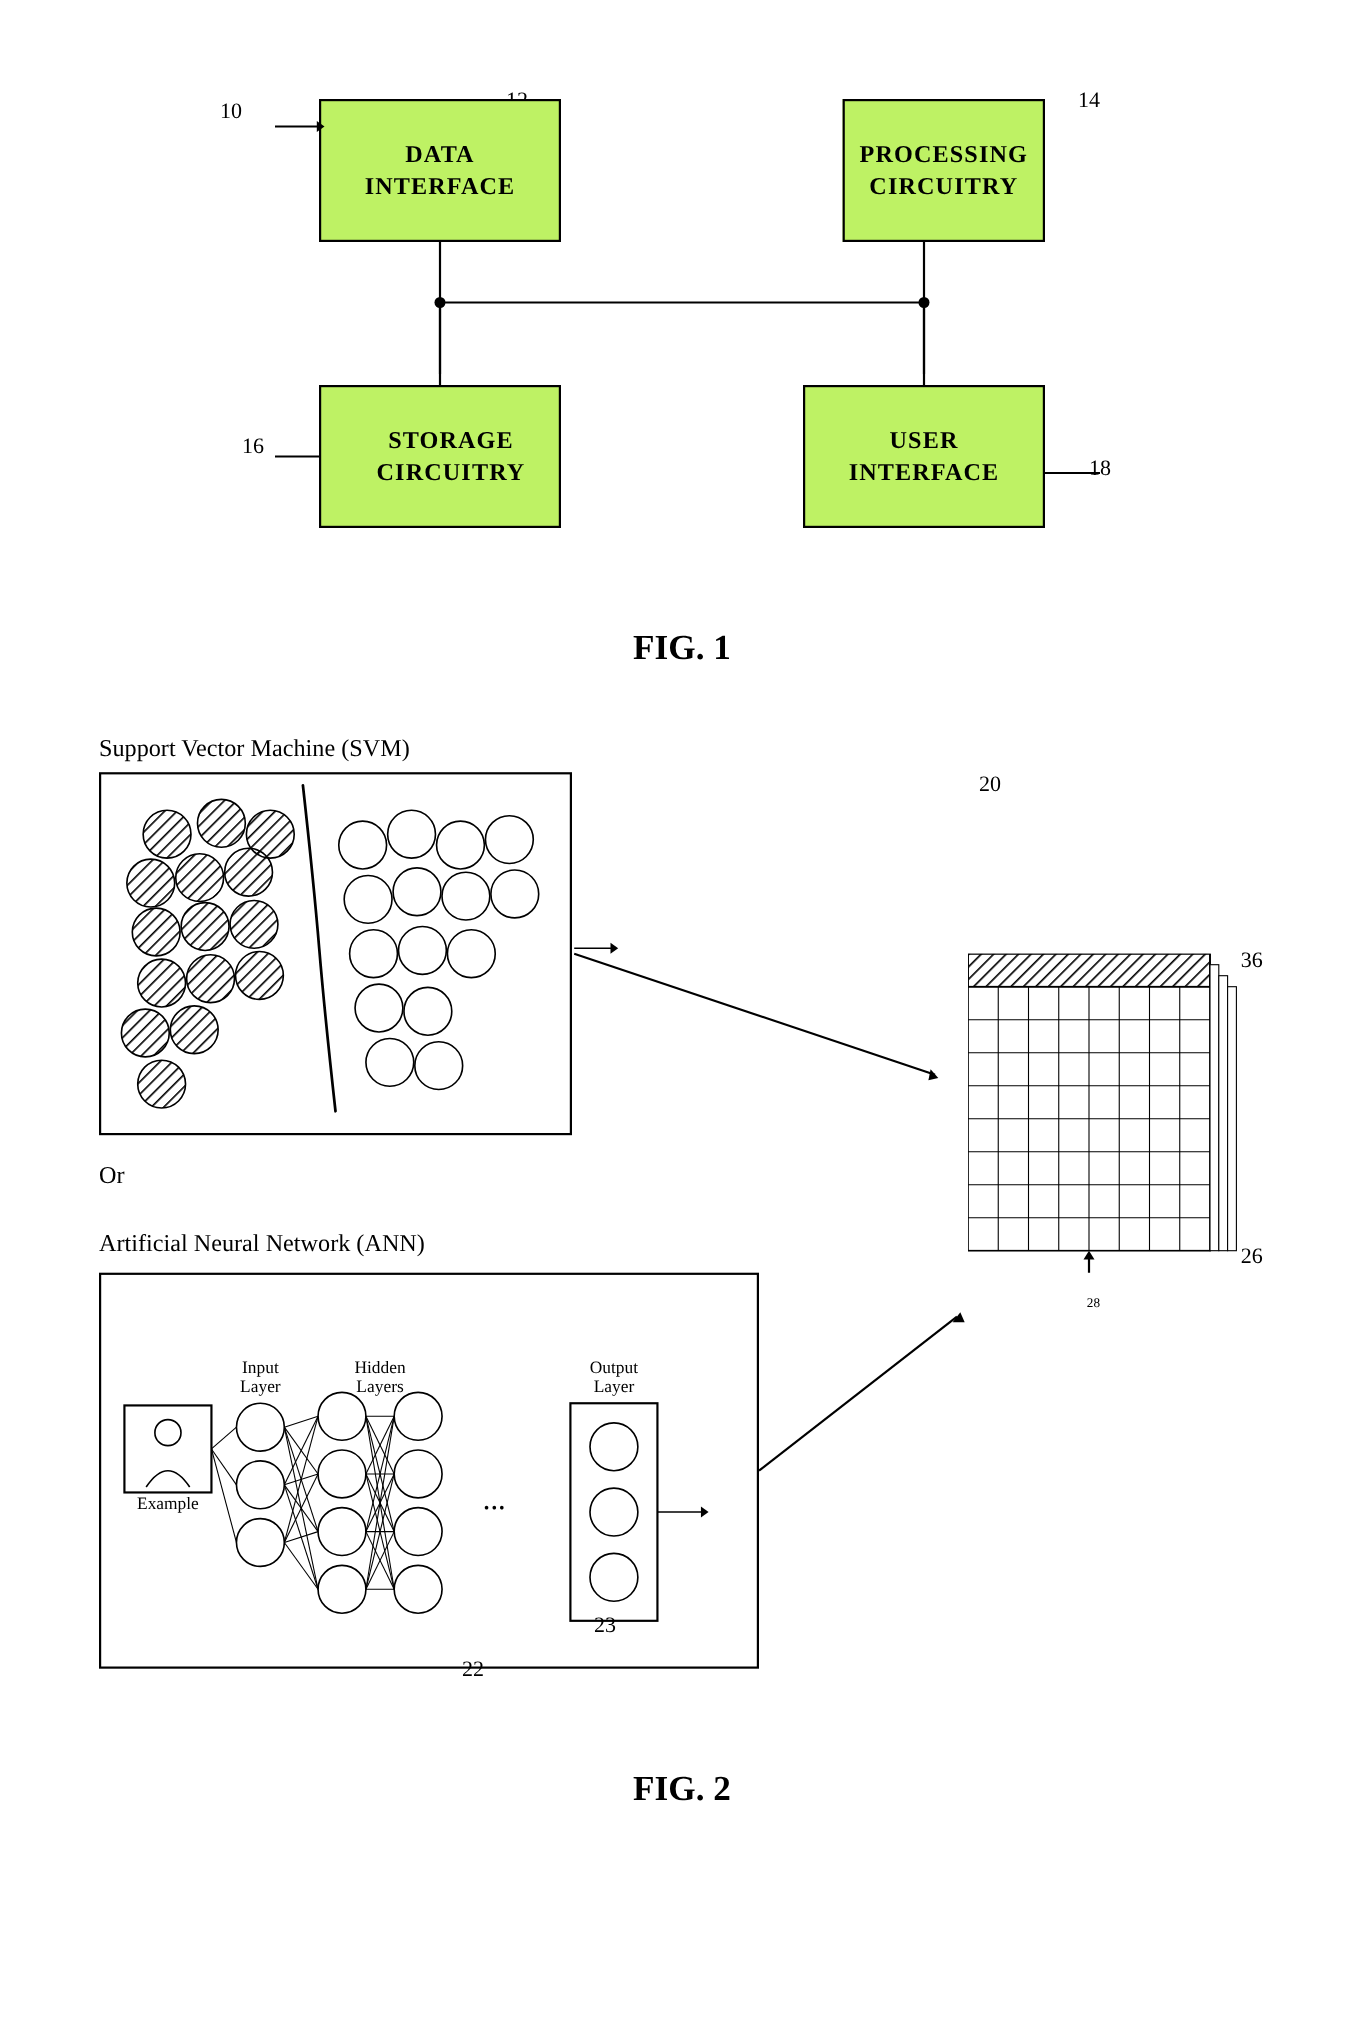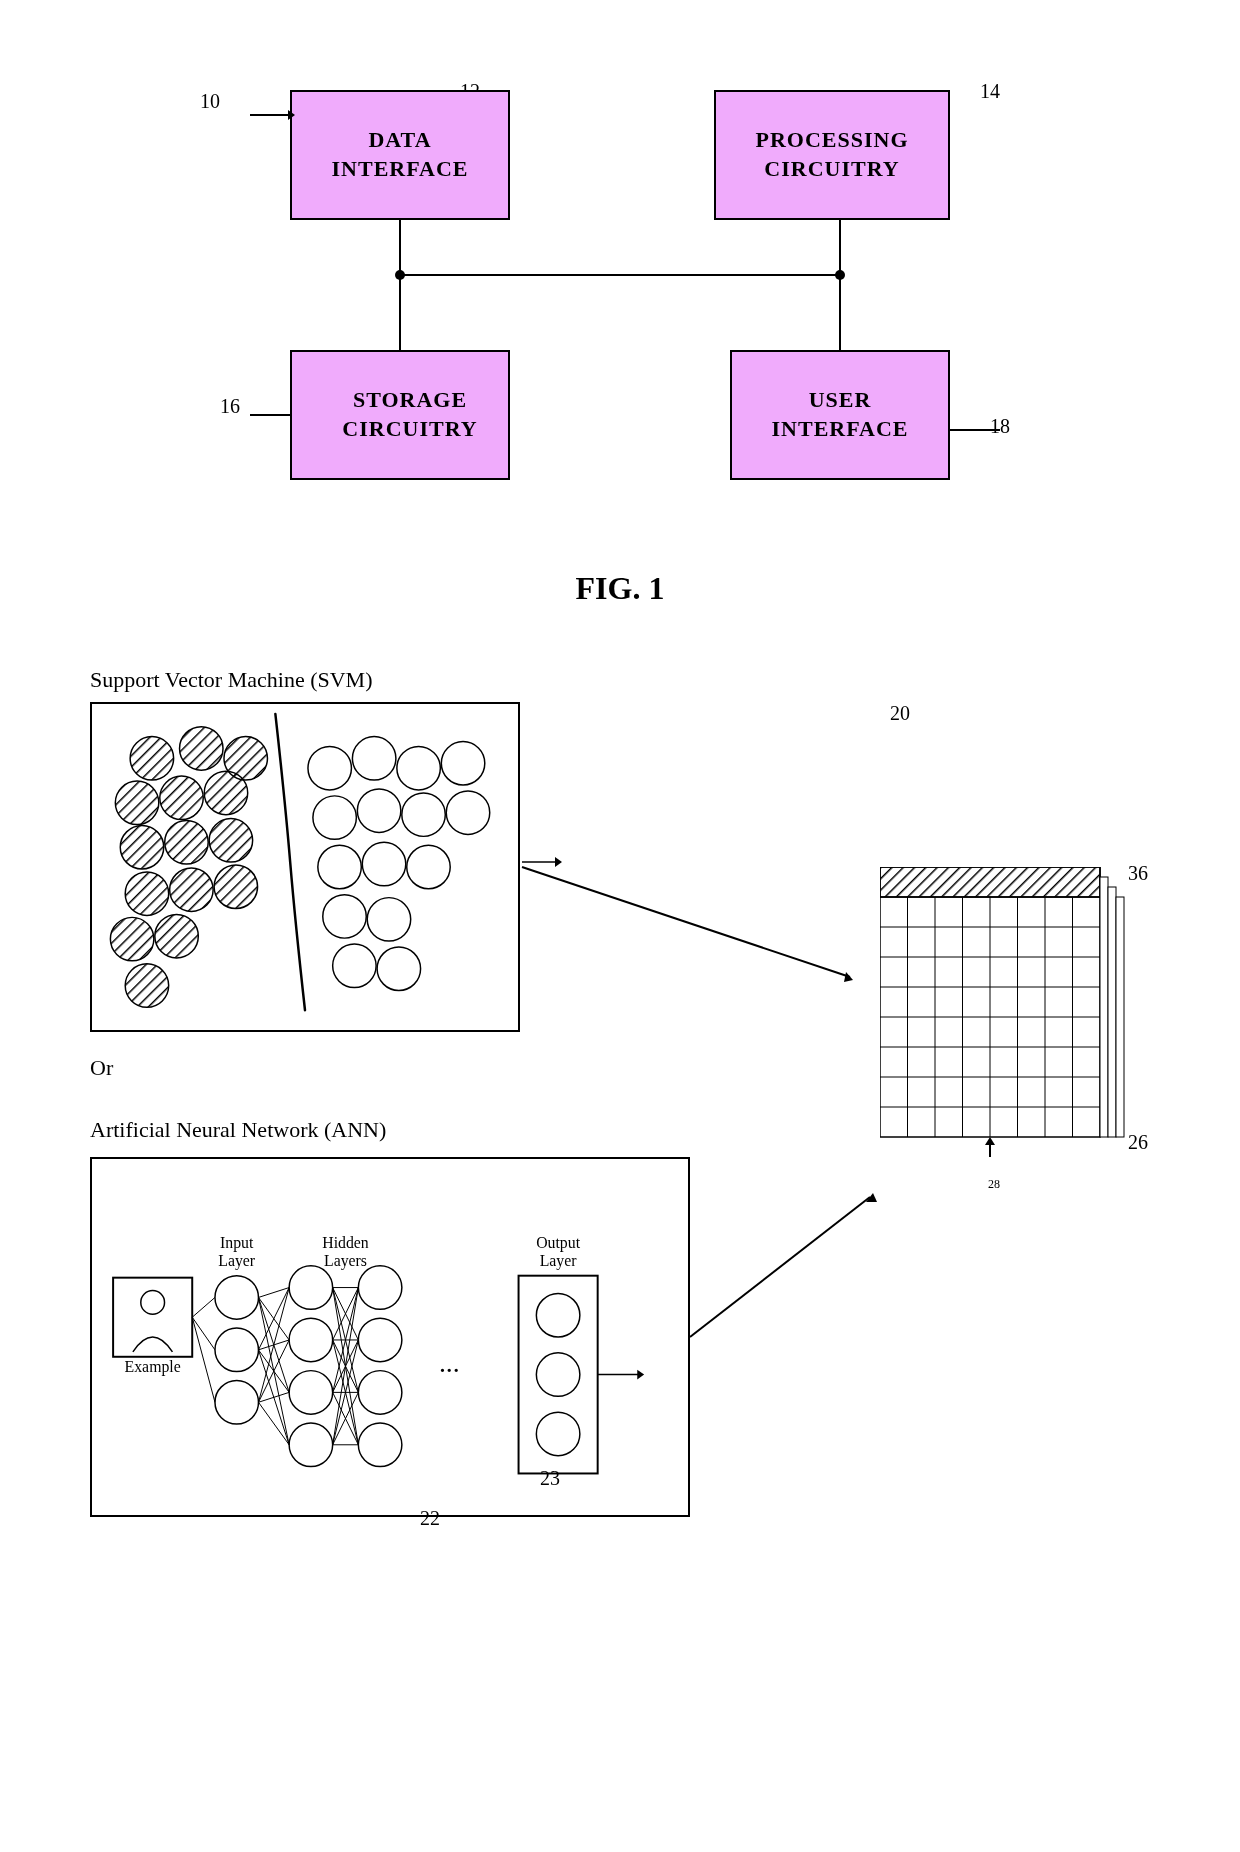--- a/index.html
+++ b/index.html
@@ -29,41 +29,41 @@
     .fig1-diagram {
       position: relative;
       width: 900px;
       margin: 0 auto;
       height: 500px;
     }
 
     .box {
       position: absolute;
       border: 2.5px solid #000;
-      background: #f0abfc;
+      background: #bef264;
       display: flex;
       align-items: center;
       justify-content: center;
       text-align: center;
       font-size: 22px;
       font-weight: bold;
       letter-spacing: 1px;
       line-height: 1.3;
     }
 
     
     .box-data-interface {
       width: 220px;
       height: 130px;
       left: 120px;
       top: 30px;
     }
 
     .box-processing {
-      width: 236px;
+      width: 184px;
       height: 130px;
       right: 120px;
       top: 30px;
     }
 
     
     .box-storage {
       width: 220px;
       height: 130px;
       left: 120px;
@@ -478,15 +478,16 @@
 
         <line x1="600" y1="670" x2="780" y2="530" stroke="#000" stroke-width="2"></line>
         <polyline points="776,535 783,526 787,535" fill="#000"></polyline>
 
         <line x1="432" y1="195" x2="470" y2="195" stroke="#000" stroke-width="1.5"></line>
         <polyline points="465,190 472,195 465,200" fill="#000"></polyline>
       </svg>
 
     </div>
 
+    <div class="fig2-label">FIG. 2</div>
   </div>
 
 </div>
 
 </body></html>

